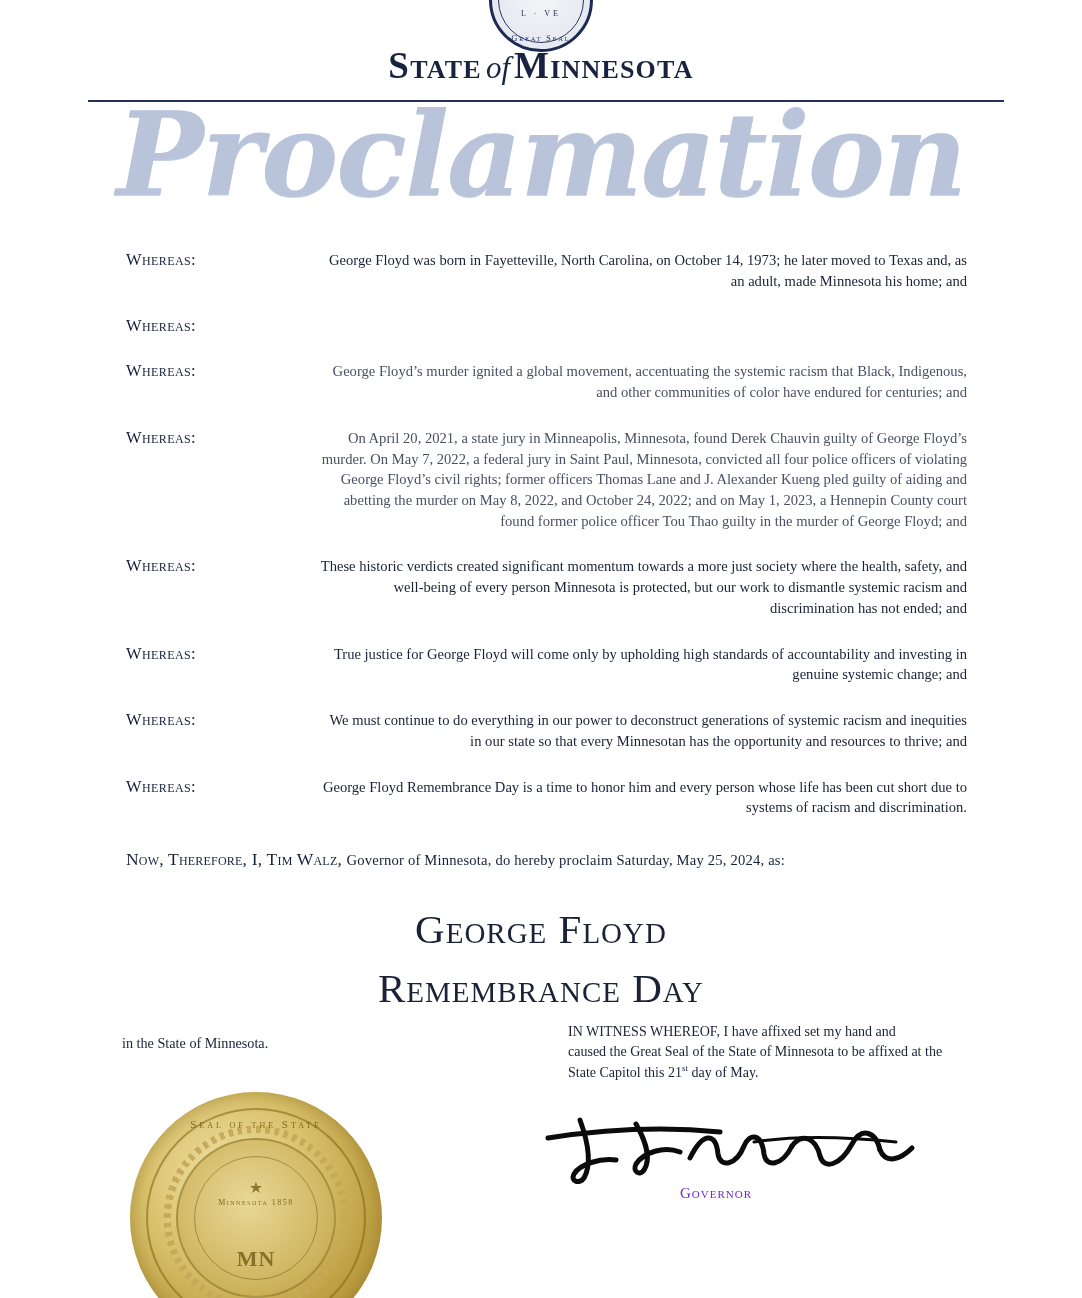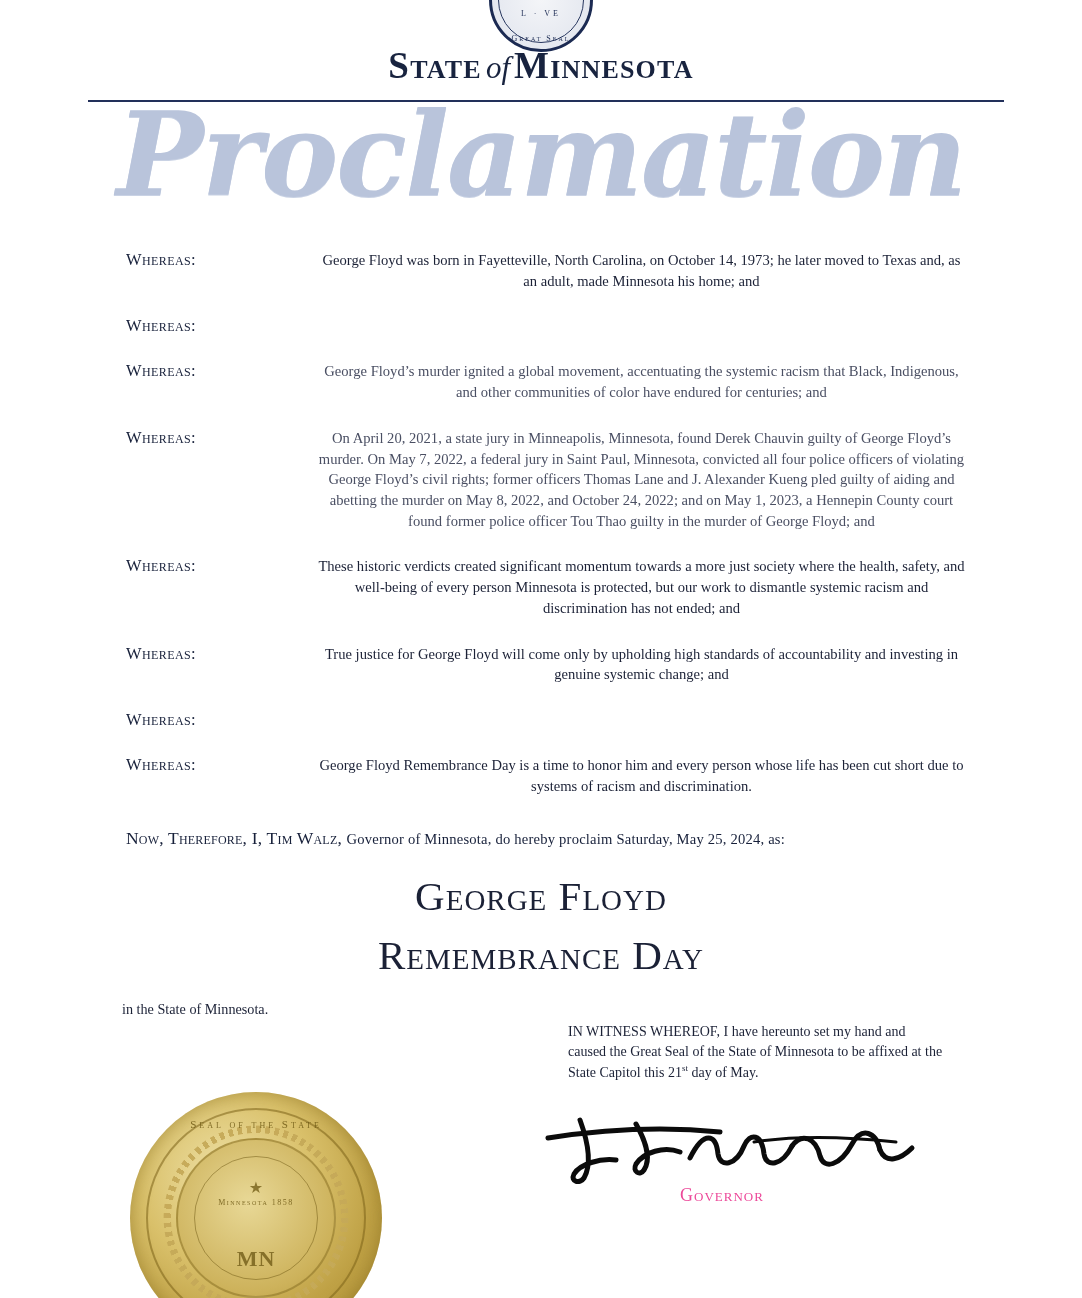--- a/index.html
+++ b/index.html
@@ -127,21 +127,21 @@
     font-variant: small-caps;
     letter-spacing: 0.4px;
     color: #17203a;
     white-space: nowrap;
   }
   .clause-text {
     flex: 1 1 auto;
     font-size: 14.6px;
     line-height: 1.42;
     color: #1b2136;
-    text-align: center;
+    text-align: right;
   }
   .clause.faded .clause-text {
     color: #4a4f63;
   }
 
   .now-therefore {
     padding: 6px 118px 0 126px;
     font-size: 17.5px;
     font-variant: small-caps;
     letter-spacing: 0.2px;
@@ -152,21 +152,21 @@
     font-size: 14.6px;
     margin-top: 14px;
   }
 
   .big-title {
     text-align: center;
     font-size: 41px;
     font-variant: small-caps;
     letter-spacing: 1px;
     color: #1b2136;
-    margin-top: 18px;
+    margin-top: 30px;
     line-height: 1.45;
   }
   .big-title .line2 { display: block; }
 
   .in-state {
     padding: 16px 0 0 122px;
     font-size: 14.2px;
     color: #1b2136;
   }
 
@@ -186,24 +186,24 @@
     position: absolute;
     left: 540px;
     top: 1108px;
     width: 380px;
     height: 80px;
   }
   .governor-label {
     position: absolute;
     left: 680px;
     top: 1185px;
-    font-size: 18px;
+    font-size: 15px;
     font-variant: small-caps;
     letter-spacing: 1px;
-    color: #ec4899;
+    color: #6d28d9;
   }
 
   
   .gold-seal {
     position: absolute;
     left: 130px;
     top: 1092px;
     width: 252px;
     height: 252px;
   }
@@ -330,20 +330,21 @@
     <div class="clause-text">These historic verdicts created significant momentum towards a more just society where the health, safety, and well-being of every person Minnesota is protected, but our work to dismantle systemic racism and discrimination has not ended; and</div>
   </div>
 
   <div class="clause">
     <div class="clause-label">Whereas:</div>
     <div class="clause-text">True justice for George Floyd will come only by upholding high standards of accountability and investing in genuine systemic change; and</div>
   </div>
 
   <div class="clause">
     <div class="clause-label">Whereas:</div>
+    <div class="clause-text">We must continue to do everything in our power to deconstruct generations of systemic racism and inequities in our state so that every Minnesotan has the opportunity and resources to thrive; and</div>
   </div>
 
   <div class="clause">
     <div class="clause-label">Whereas:</div>
     <div class="clause-text">George Floyd Remembrance Day is a time to honor him and every person whose life has been cut short due to systems of racism and discrimination.</div>
   </div>
 
   <div class="now-therefore">
     <span>Now, Therefore, I, Tim Walz,</span>
     <span class="small">Governor of Minnesota, do hereby proclaim Saturday, May 25, 2024, as:</span>
@@ -351,21 +352,21 @@
 
   <div class="big-title">
     <span>George Floyd</span>
     <span class="line2">Remembrance Day</span>
   </div>
 
   <div class="in-state">in the State of Minnesota.</div>
 </div>
 
 <div class="witness">
-  <div>IN WITNESS WHEREOF, I have hereunto set my hand and</div>
+  <div>IN WITNESS WHEREOF, I have affixed set my hand and</div>
   <div>caused the Great Seal of the State of Minnesota to be affixed at the</div>
   <div><span>State Capitol this 21</span><sup>st</sup><span> day of May.</span></div>
 </div>
 
 <div class="signature">
   <svg width="380" height="80" viewBox="0 0 380 80">
     <g fill="none" stroke="#0b0b0b" stroke-linecap="round" stroke-linejoin="round">
       <path d="M8 30 C60 22, 120 18, 180 24" stroke-width="5"></path>
       <path d="M40 12 C48 34, 52 56, 44 70 C40 76, 30 74, 34 66 C40 56, 60 50, 76 52" stroke-width="5"></path>
       <path d="M96 16 C104 30, 112 50, 104 62 C100 68, 92 64, 96 56 C104 44, 124 38, 140 44" stroke-width="5"></path>

